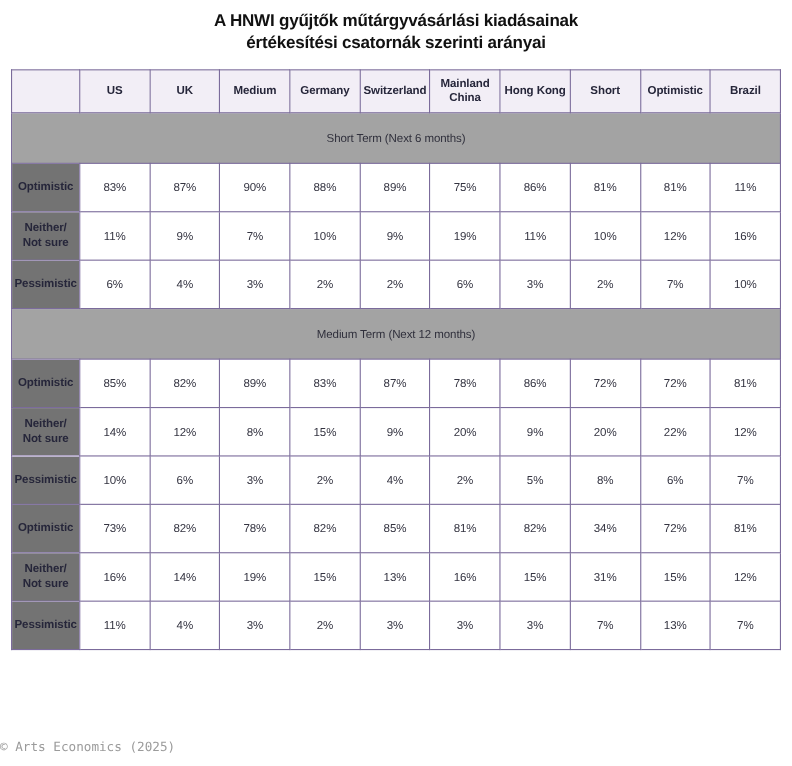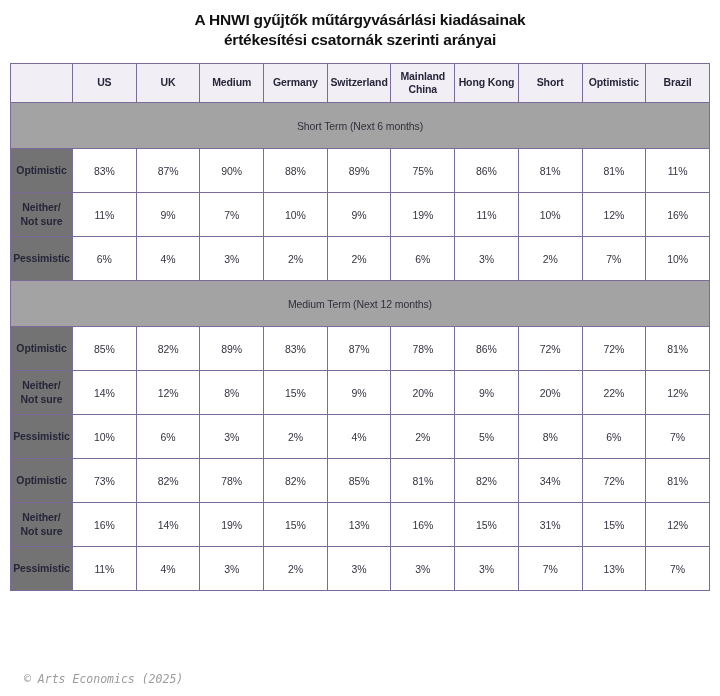--- a/index.html
+++ b/index.html
@@ -58,26 +58,25 @@
     line-height: 1.3;
   }
   td.value-cell {
     height: 39px;
     background: #ffffff;
     font-weight: normal;
     color: #333340;
   }
   .footer {
     position: absolute;
-    left: 24px;
+    left: 0;
     bottom: 10px;
     font-family: "DejaVu Sans Mono", monospace;
     font-size: 11.5px;
     color: #9b9b9b;
-    font-style: italic;
   }
 </style>
 </head>
 <body>
 
 <div class="page">
   <h1 class="title">
     <span class="title-line">A HNWI gyűjtők műtárgyvásárlási kiadásainak</span>
     <span class="title-line">értékesítési csatornák szerinti arányai</span>
   </h1>

